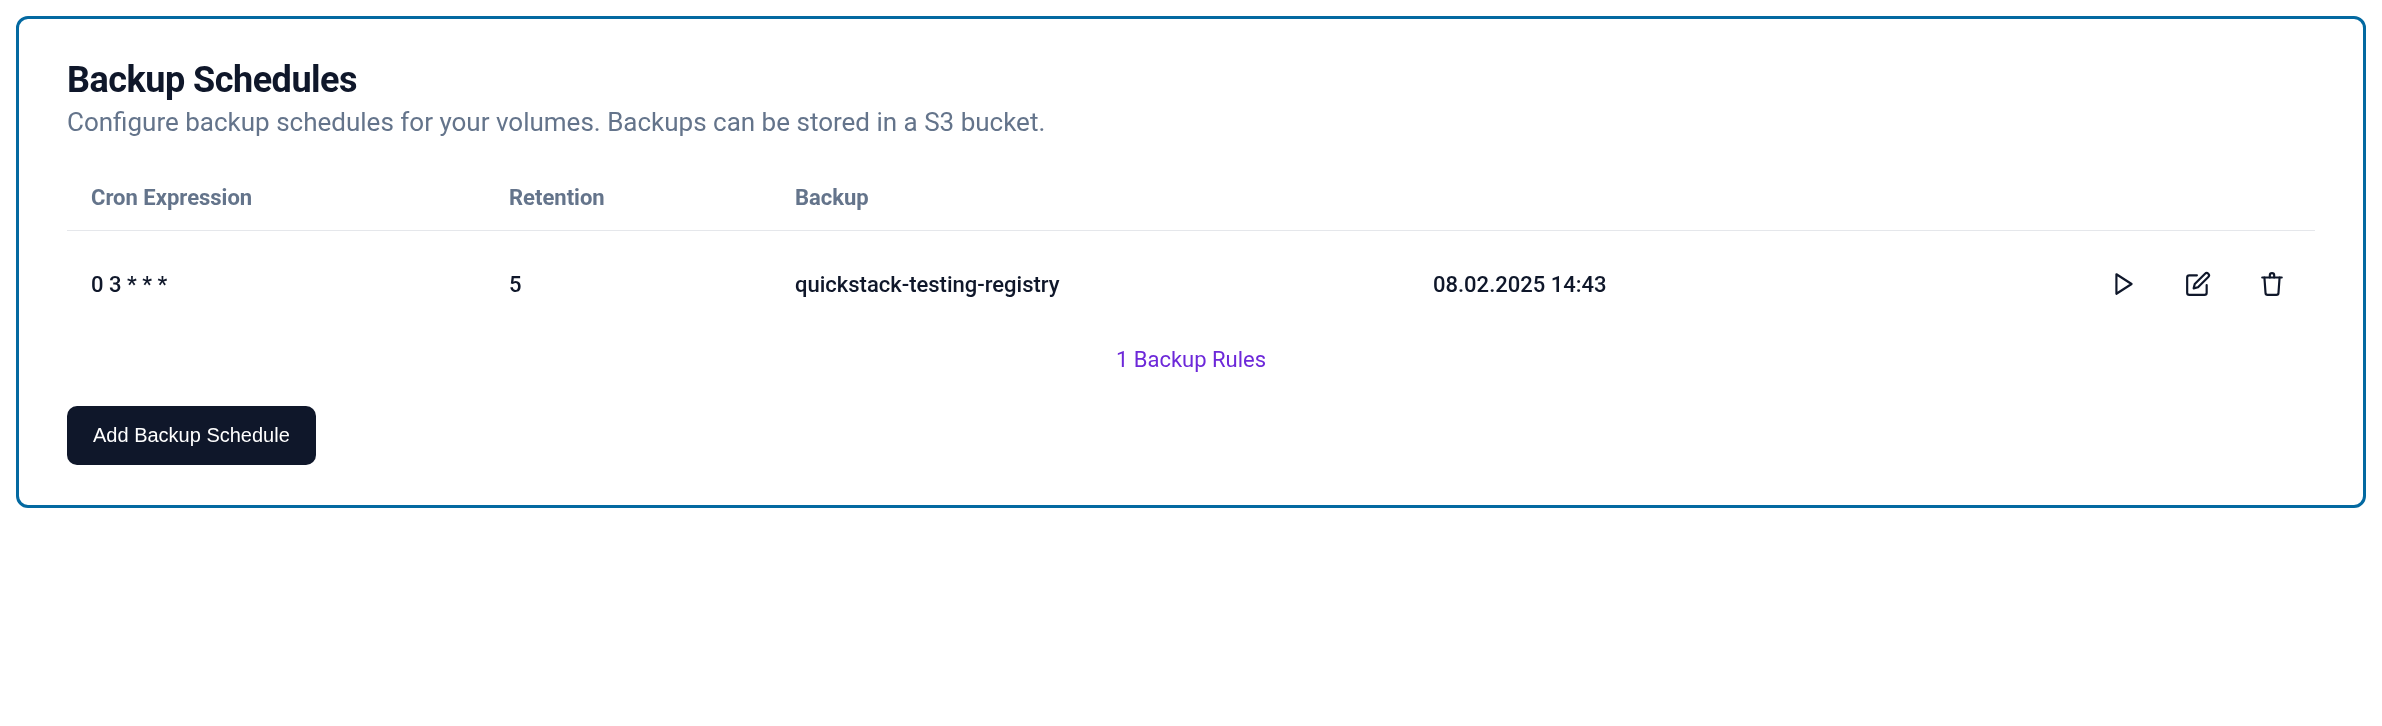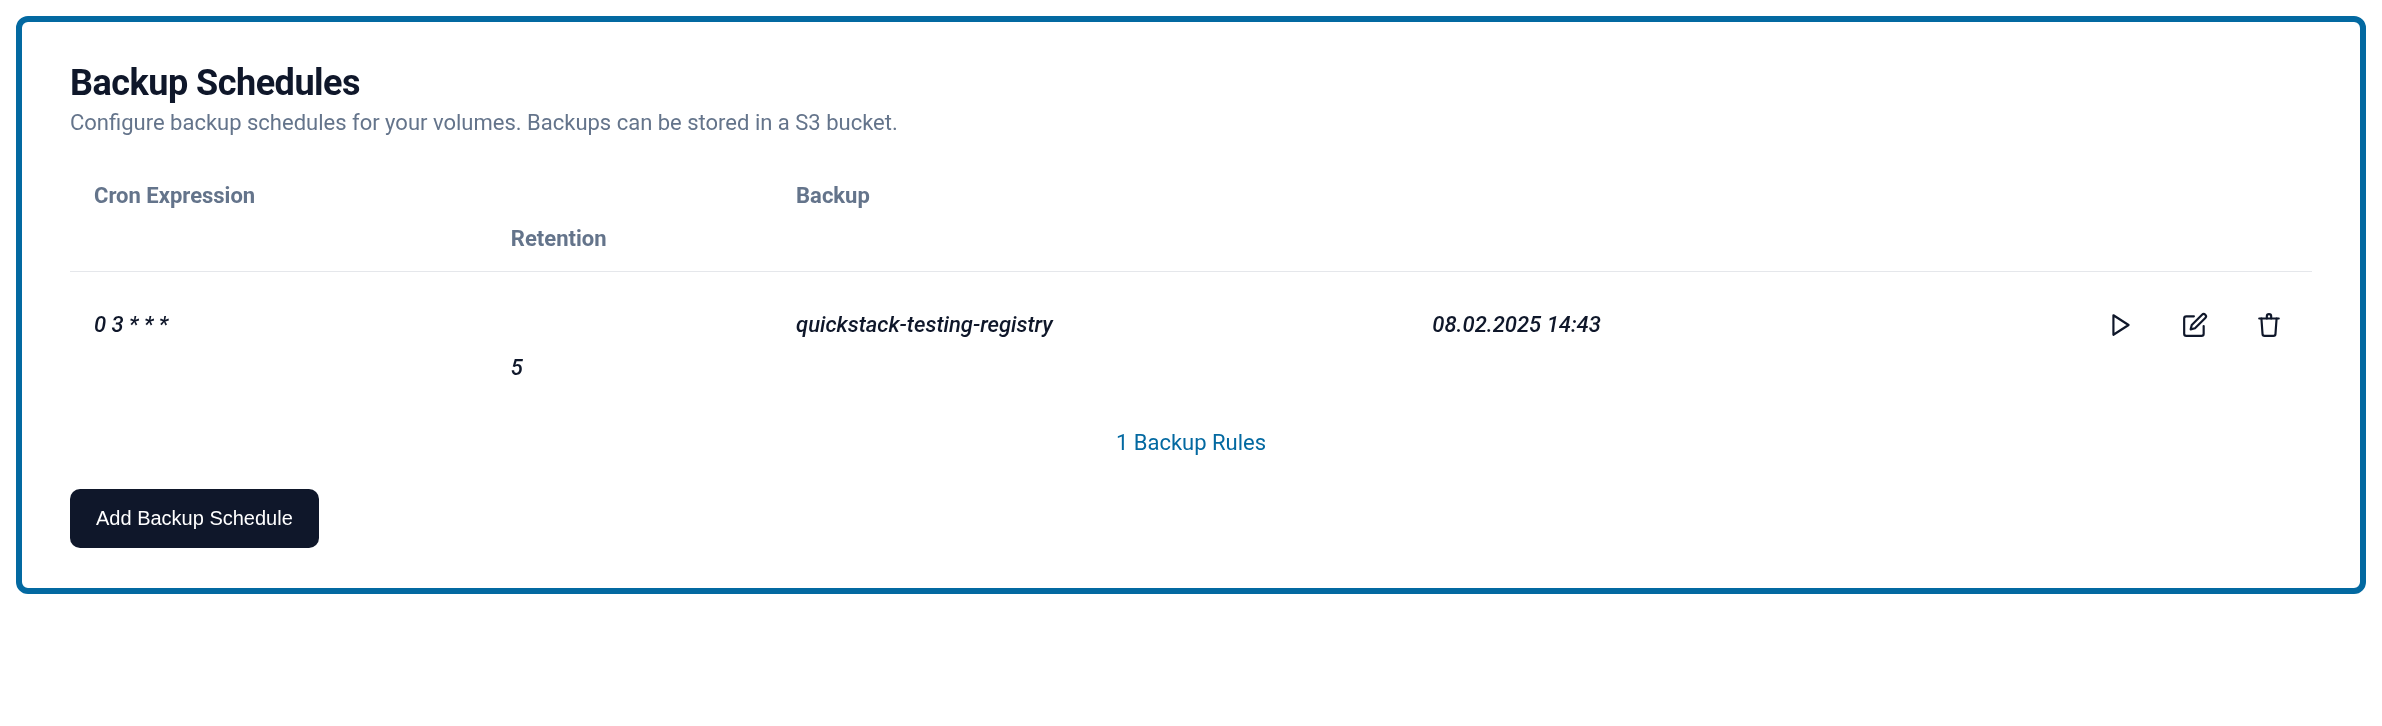--- a/index.html
+++ b/index.html
@@ -7,69 +7,68 @@
       padding: 0;
       box-sizing: border-box;
     }
     body {
       font-family: -apple-system, BlinkMacSystemFont, "Segoe UI", Roboto, "Helvetica Neue", Arial, sans-serif;
       background: #ffffff;
       padding: 16px;
     }
     .card {
       background: #ffffff;
-      border: 6px solid #0369a1;
+      border: 3px solid #0369a1;
       border-radius: 12px;
       padding: 40px 48px 40px 48px;
     }
     .page-title {
       font-size: 36px;
       font-weight: 700;
       color: #0f172a;
       letter-spacing: -0.5px;
       margin-bottom: 6px;
     }
     .page-subtitle {
-      font-size: 22px;
+      font-size: 26px;
       color: #64748b;
       font-weight: 400;
       margin-bottom: 48px;
     }
     .table-wrapper {
       width: 100%;
     }
     .table-header {
       display: flex;
       border-bottom: 1px solid #e5e7eb;
       padding: 0 24px 20px 24px;
     }
     .th {
       font-size: 22px;
       color: #64748b;
       font-weight: 700;
       text-align: left;
     }
     .col-cron { flex: 0 0 19%; }
-    .col-retention { flex: 0 0 13%; margin-top: 43px; }
+    .col-retention { flex: 0 0 13%; }
     .col-location { flex: 0 0 29%; }
     .col-created { flex: 0 0 21%; }
     .col-action { flex: 1; display: flex; }
     .col-action-cells {
       flex: 1;
       display: flex;
       justify-content: flex-end;
       gap: 48px;
       align-items: center;
       padding-right: 6px;
     }
     .table-row {
       display: flex;
       padding: 40px 24px;
-      align-items: flex-start;
-      font-style: italic;
+      align-items: center;
     }
     .td {
       font-size: 22px;
       color: #0f172a;
       font-weight: 500;
     }
     .icon-btn {
       background: none;
       border: none;
       cursor: pointer;
@@ -84,21 +83,21 @@
       height: 26px;
       stroke: currentColor;
       stroke-width: 2;
       fill: none;
       stroke-linecap: round;
       stroke-linejoin: round;
     }
     .table-footer {
       text-align: center;
       font-size: 22px;
-      color: #0369a1;
+      color: #6d28d9;
       padding: 10px 0 34px 0;
     }
     .add-btn {
       background: #0f172a;
       color: #ffffff;
       border: none;
       border-radius: 10px;
       padding: 18px 26px;
       font-size: 20px;
       font-weight: 500;

